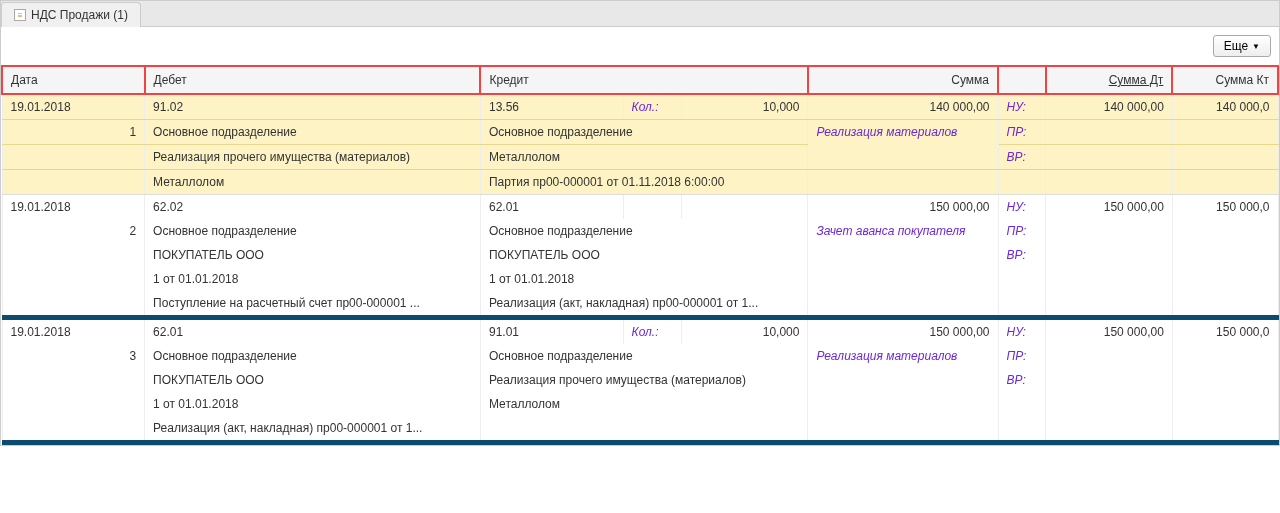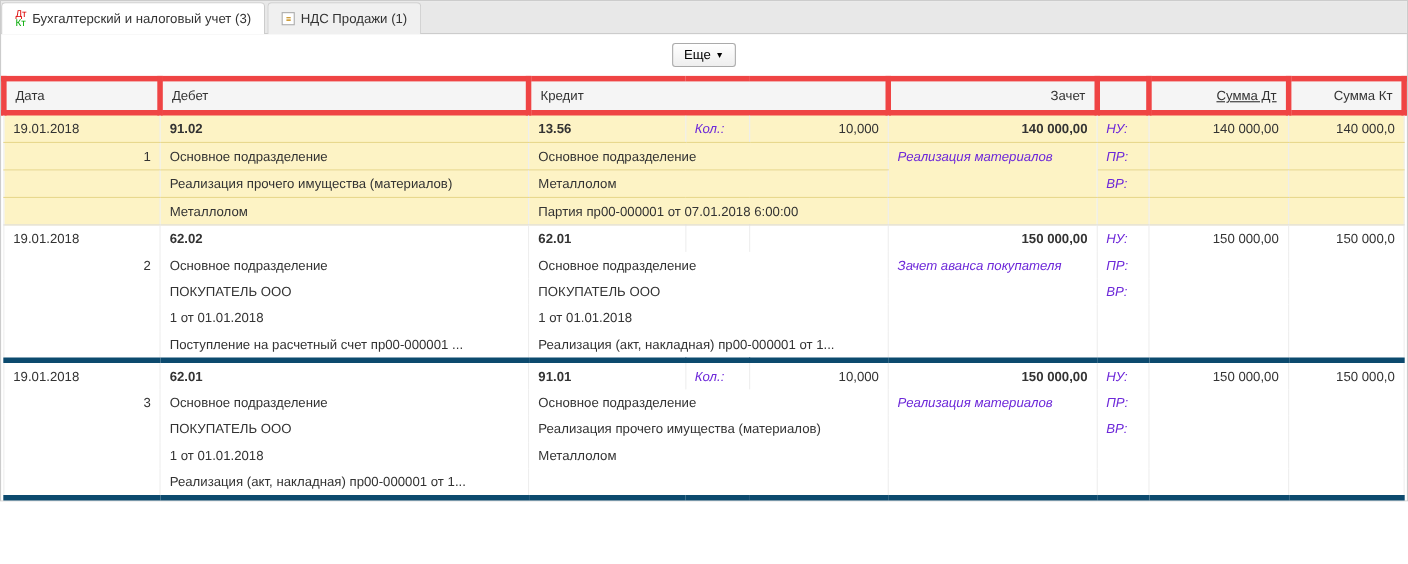--- a/index.html
+++ b/index.html
@@ -5,71 +5,67 @@
     * { box-sizing: border-box; margin: 0; padding: 0; }
     body { font-family: Arial, sans-serif; font-size: 13px; background: #fff; color: #333; }
     .container { width: 1280px; border: 1px solid #ccc; }
     .tabs { display: flex; border-bottom: 1px solid #ccc; background: #e8e8e8; }
     .tab { padding: 5px 12px; border: 1px solid #ccc; border-bottom: none; background: #fff; margin-right: 2px; border-radius: 4px 4px 0 0; display: flex; align-items: center; gap: 5px; cursor: pointer; position: relative; top: 1px; font-size: 12px; }
     .tab.inactive { background: #f0f0f0; }
     .tab-icon-dk { font-size: 9px; line-height: 1; }
     .tab-icon-dk .dt { color: #d00; }
     .tab-icon-dk .kt { color: #0a0; }
     .tab-icon-nds { width: 12px; height: 12px; background: #fff; border: 1px solid #aaa; display: inline-flex; align-items: center; justify-content: center; font-size: 8px; color: #c08000; }
-    .toolbar { display: flex; justify-content: center; padding: 8px; }
+    .toolbar { display: flex; justify-content: flex-end; padding: 8px; }
     .btn-more { border: 1px solid #aaa; background: linear-gradient(#fff,#eee); padding: 3px 10px; border-radius: 3px; cursor: pointer; display: flex; align-items: center; gap: 4px; font-size: 12px; }
     .btn-more .arrow { font-size: 8px; }
     .grid { width: 100%; border-collapse: collapse; }
-    .grid th { background: #f5f5f5; border: 5px solid #ef4444; padding: 6px 8px; font-weight: normal; text-align: left; font-size: 12px; }
+    .grid th { background: #f5f5f5; border: 2px solid #ef4444; padding: 6px 8px; font-weight: normal; text-align: left; font-size: 12px; }
     .grid td { border-left: 1px solid #eee; border-right: 1px solid #eee; padding: 5px 8px; font-size: 12px; vertical-align: top; }
     .grid .num { text-align: right; }
-    .bold { font-weight: bold; }
+    .bold { font-weight: normal; }
     .italic { font-style: italic; color: #6d28d9; }
     .row-sel td { background: #fdf3c5; border-top: 1px solid #e8d88e; border-bottom: 1px solid #e8d88e; }
     .row-sel.last td { border-bottom: 1px solid #ddd; }
     .col-date { width: 135px; }
     .col-debet { width: 318px; margin-left: 28px; }
     .col-kredit { width: 135px; }
     .col-kol { width: 55px; }
     .col-kolval { width: 120px; }
     .col-sum { width: 180px; }
     .col-lbl { width: 45px; }
     .col-sumdt { width: 120px; text-decoration: underline; }
     .col-sumkt { width: 100px; }
     .thick-sep td { border-bottom: 5px solid #0c4a6e; }
   </style>
 </head>
 <body>
 
 <div class="container">
   <div class="tabs">
-    <div class="tab">
-      <span class="tab-icon-dk"><span class="dt">Дт</span><br><span class="kt">Кт</span></span>
-      <span>Бухгалтерский и налоговый учет (3)</span>
-    </div>
     <div class="tab inactive">
       <span class="tab-icon-nds">≡</span>
       <span>НДС Продажи (1)</span>
     </div>
   </div>
 
   <div class="toolbar">
     <button class="btn-more">
       <span>Еще</span>
       <span class="arrow">▼</span>
     </button>
   </div>
 
   <table class="grid">
     <thead>
       <tr>
         <th class="col-date">Дата</th>
         <th class="col-debet">Дебет</th>
         <th class="col-kredit" colspan="3">Кредит</th>
-        <th class="col-sum num">Зачет</th>
+        <th class="col-sum num">Сумма</th>
         <th class="col-lbl"></th>
         <th class="col-sumdt num">Сумма Дт</th>
         <th class="col-sumkt num">Сумма Кт</th>
       </tr>
     </thead>
     <tbody>
 
       <tr class="row-sel">
         <td>19.01.2018</td>
         <td class="bold">91.02</td>
@@ -94,21 +90,21 @@
         <td></td>
         <td>Реализация прочего имущества (материалов)</td>
         <td colspan="3">Металлолом</td>
         <td class="italic">ВР:</td>
         <td></td>
           <td></td>
       </tr>
       <tr class="row-sel last thick-sep">
         <td></td>
         <td>Металлолом</td>
-        <td colspan="3">Партия пр00-000001 от 07.01.2018 6:00:00</td>
+        <td colspan="3">Партия пр00-000001 от 01.11.2018 6:00:00</td>
         <td></td>
           <td></td>
           <td></td>
           <td></td>
       </tr>
 
       <tr>
         <td>19.01.2018</td>
         <td class="bold">62.02</td>
         <td class="bold">62.01</td>

